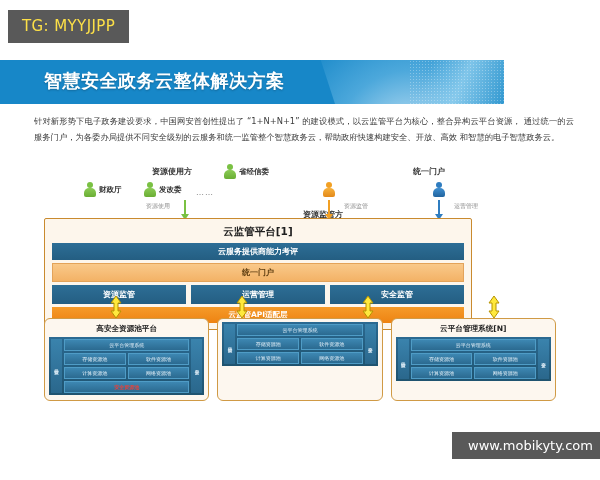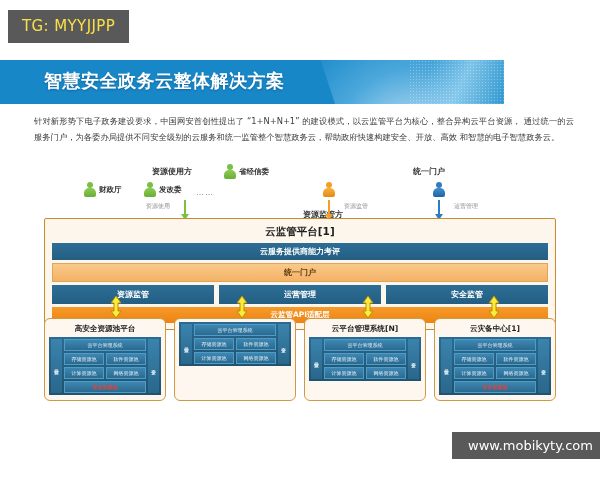--- a/index.html
+++ b/index.html
@@ -137,21 +137,21 @@
     position: absolute;
     font-size: 6px;
     color: #8a8a8a;
     white-space: nowrap;
   }
 
   
   .platform {
     position: absolute;
     left: 44px; top: 158px;
-    width: 512px;
+    width: 428px;
     background: #fdf6ec;
     border: 1.5px solid #c98a2e;
     border-radius: 2px;
     padding: 4px 7px 6px 7px;
   }
   .platform-title {
     text-align: center;
     font-size: 10.5px;
     font-weight: bold;
     color: #1f1f1f;
@@ -436,38 +436,19 @@
           </div>
           <div class="mini-row">
             <div class="mini">计算资源池</div>
             <div class="mini">网络资源池</div>
           </div>
         </div>
         <div class="v-side">平台安全</div>
       </div>
     </div>
 
-    <div class="cloud-box">
-      <div class="cloud-title">云灾备中心[1]</div>
-      <div class="cloud-inner">
-        <div class="v-side">云监管接口</div>
-        <div class="cloud-mid">
-          <div class="mini">云平台管理系统</div>
-          <div class="mini-row">
-            <div class="mini">存储资源池</div>
-            <div class="mini">软件资源池</div>
-          </div>
-          <div class="mini-row">
-            <div class="mini">计算资源池</div>
-            <div class="mini">网络资源池</div>
-          </div>
-          <div class="mini mini-red">安全资源池</div>
-        </div>
-        <div class="v-side">平台安全</div>
-      </div>
-    </div>
 
   </div>
 
   <div class="wm-sohu">搜狐号@无忧知识星球</div>
 </div>
 
 <div class="wm-site">www.mobikyty.com</div>
 
 </body></html>

